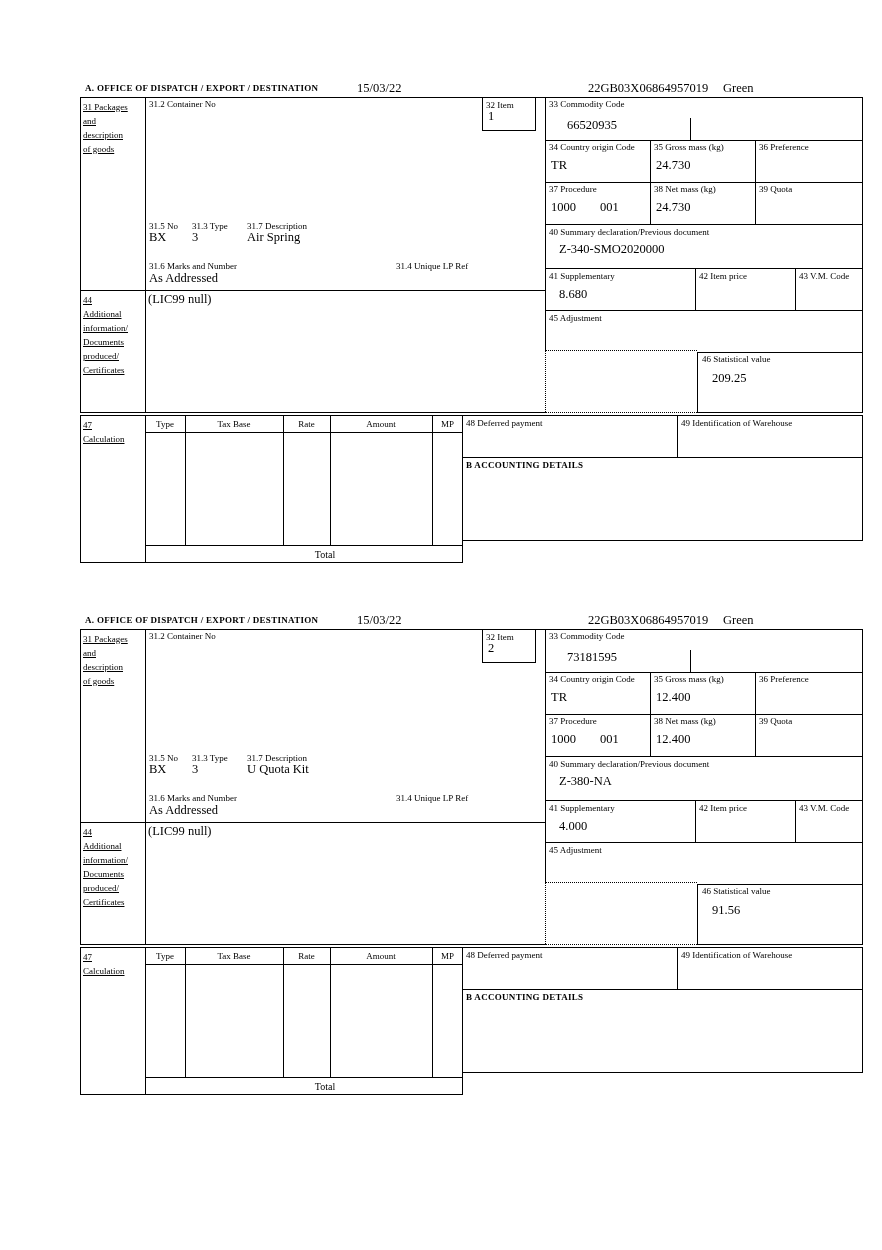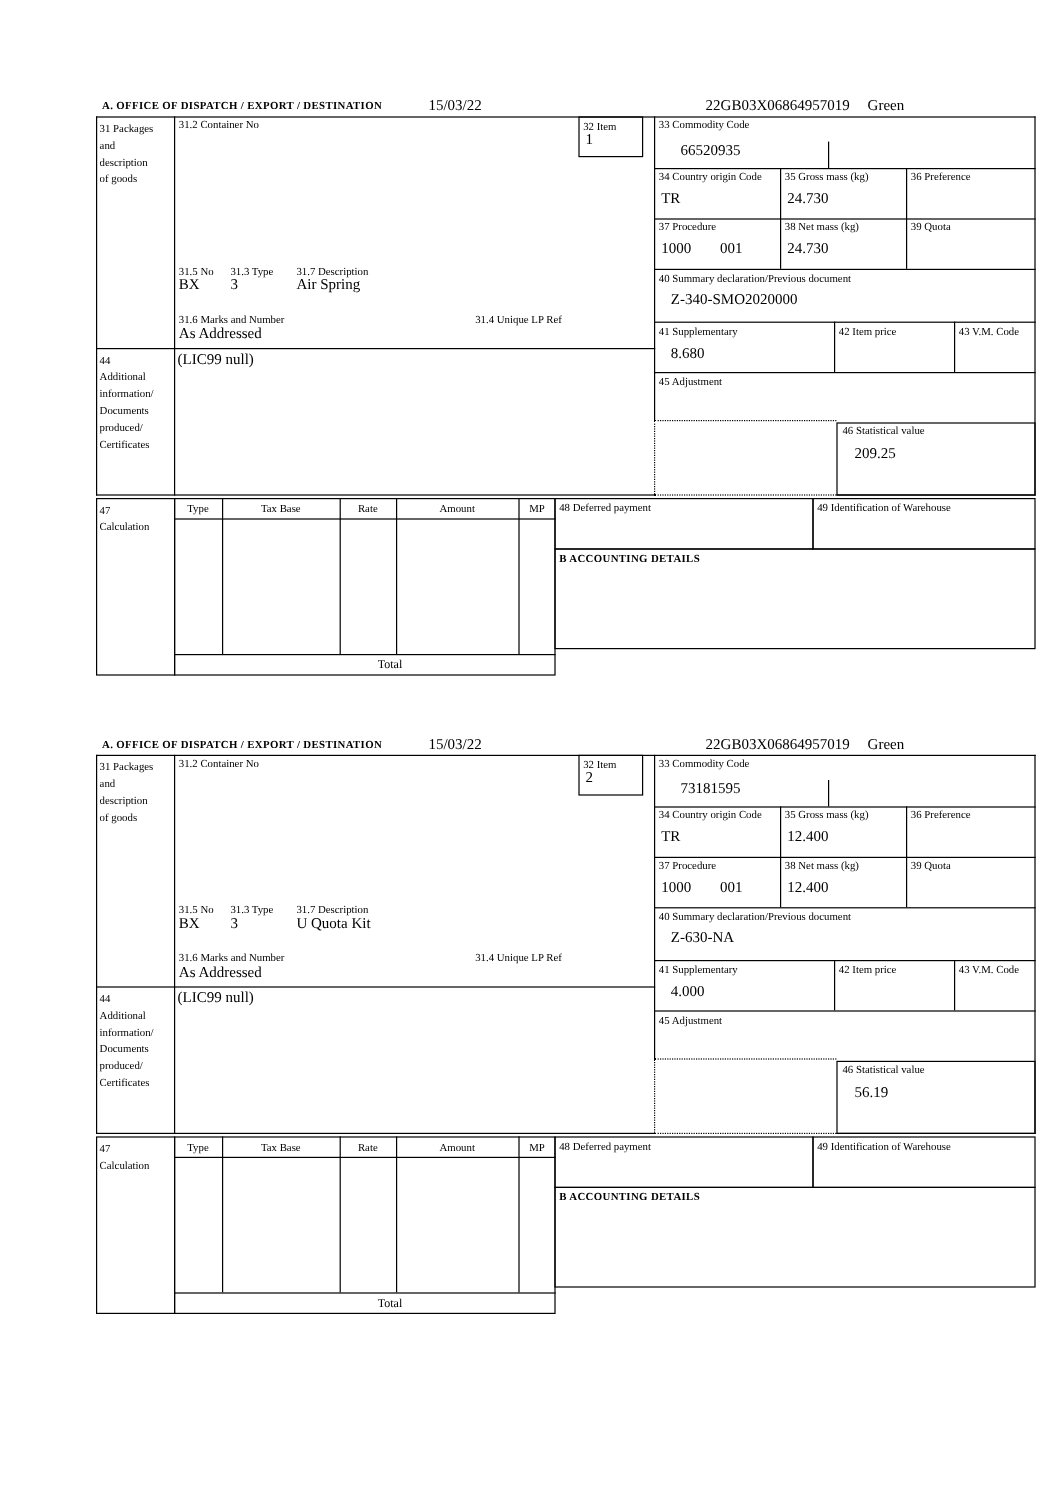--- a/index.html
+++ b/index.html
@@ -8,21 +8,21 @@
     font-family:"Liberation Serif", serif; color:#000;
     position:relative; overflow:hidden;
   }
   #sections { position:absolute; left:80px; top:82px; width:783px; }
   .section { position:relative; width:783px; height:532px; }
   .ln  { position:absolute; background:#000; }
   .dot-h { position:absolute; border-top:1px dotted #000; height:0; }
   .dot-v { position:absolute; border-left:1px dotted #000; width:0; }
   .bx  { position:absolute; border:1px solid #000; box-sizing:border-box; background:transparent; }
   .lbl { position:absolute; font-size:9px; line-height:1.3; white-space:pre-line; }
-  .stack { line-height:14px; }
+  .stack { line-height:14px;text-decoration:underline; }
   .hdr { font-weight:bold; letter-spacing:0.3px; }
   .val { position:absolute; font-size:12.5px; white-space:nowrap; }
   .cen { text-align:center; }
 </style>
 </head>
 <body>
 
 <div id="sections">
   <div class="section">
 
@@ -210,31 +210,31 @@
     <div class="lbl" style="left:679px; top:60px;">36 Preference</div>
 
     <div class="lbl" style="left:469px; top:102px;">37 Procedure</div>
     <div class="val" style="left:471px; top:118px;">1000</div>
     <div class="val" style="left:520px; top:118px;">001</div>
     <div class="lbl" style="left:574px; top:102px;">38 Net mass (kg)</div>
     <div class="val" style="left:576px; top:118px;">12.400</div>
     <div class="lbl" style="left:679px; top:102px;">39 Quota</div>
 
     <div class="lbl" style="left:469px; top:145px;">40 Summary declaration/Previous document</div>
-    <div class="val" style="left:479px; top:160px;">Z-630-NA</div>
+    <div class="val" style="left:479px; top:160px;">Z-380-NA</div>
 
     <div class="lbl" style="left:469px; top:189px;">41 Supplementary</div>
     <div class="val" style="left:479px; top:205px;">4.000</div>
     <div class="lbl" style="left:619px; top:189px;">42 Item price</div>
     <div class="lbl" style="left:719px; top:189px;">43 V.M. Code</div>
 
     <div class="lbl" style="left:469px; top:231px;">45 Adjustment</div>
 
     <div class="lbl" style="left:622px; top:272px;">46 Statistical value</div>
-    <div class="val" style="left:632px; top:289px;">56.19</div>
+    <div class="val" style="left:632px; top:289px;">91.56</div>
 
     <div class="bx" style="left:0; top:333px; width:66px; height:148px;"></div>
     <div class="lbl stack" style="left:3px; top:336px; width:60px;">47
 Calculation</div>
 
     <div class="bx" style="left:65px; top:333px; width:318px; height:148px;"></div>
     <div class="ln" style="left:65px; top:350px; width:318px; height:1px;"></div>
     <div class="ln" style="left:65px; top:463px; width:318px; height:1px;"></div>
     <div class="ln" style="left:105px; top:333px; width:1px; height:130px;"></div>
     <div class="ln" style="left:203px; top:333px; width:1px; height:130px;"></div>

